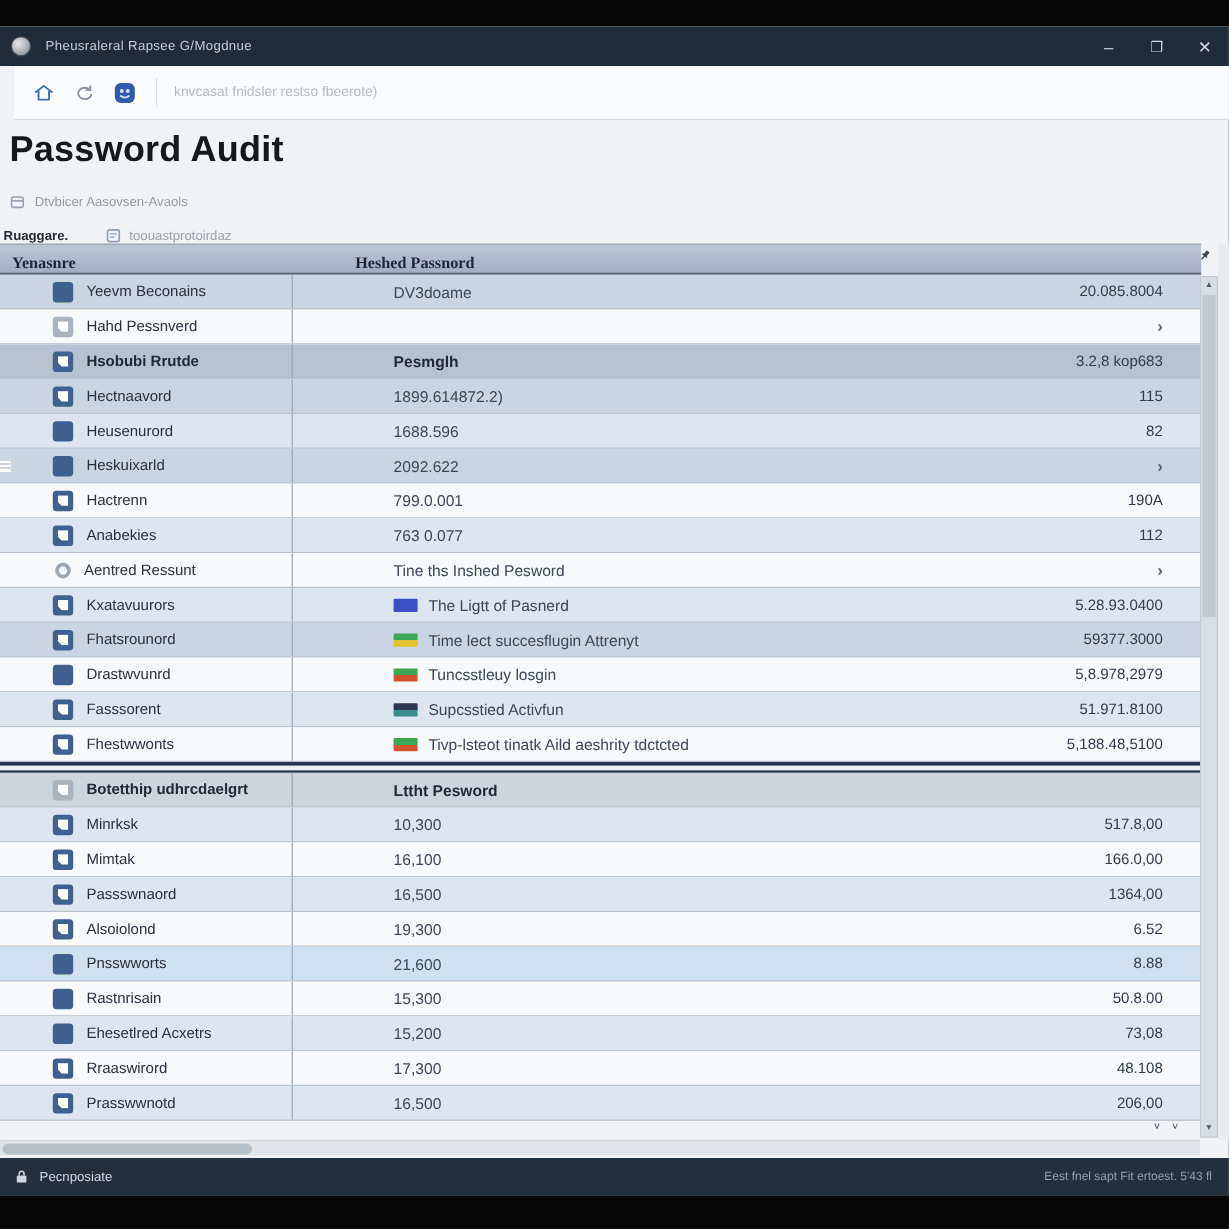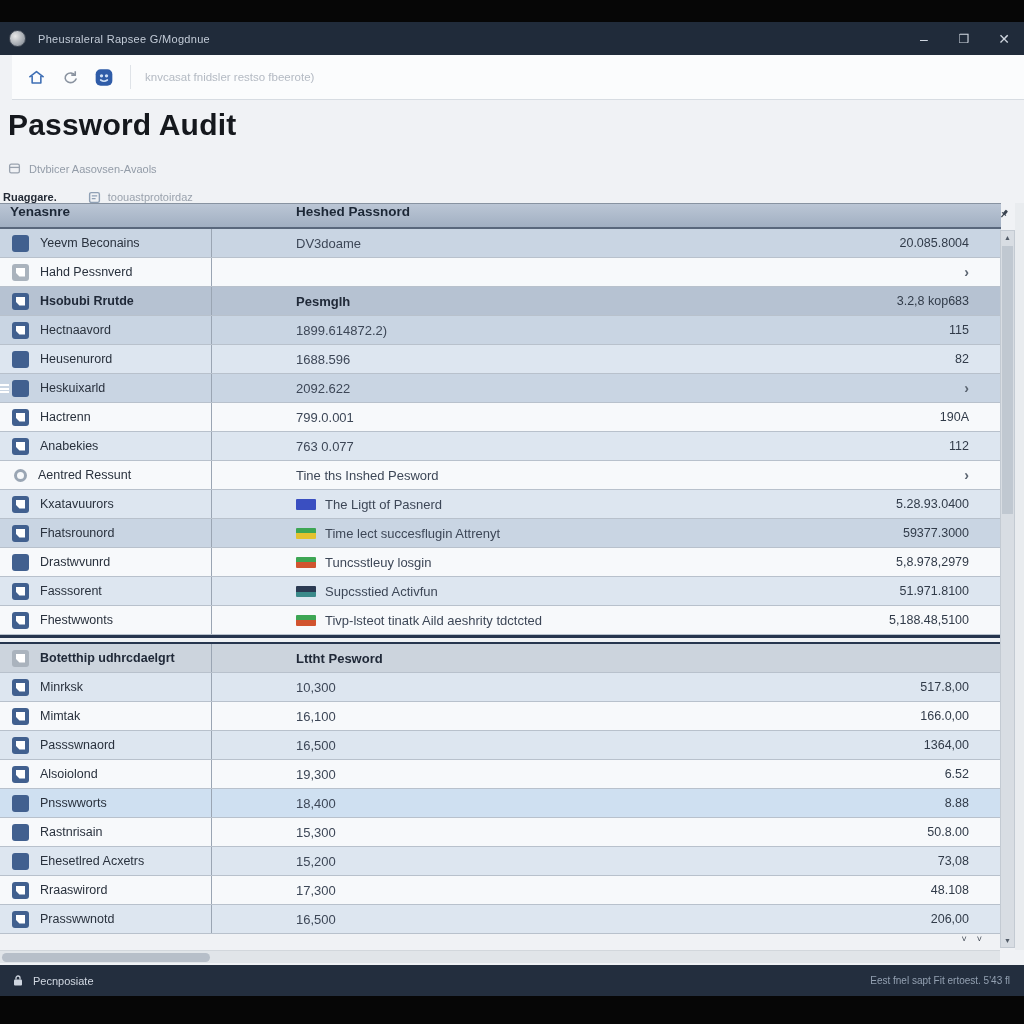--- a/index.html
+++ b/index.html
@@ -31,35 +31,35 @@
   .h1 { position:absolute; top:86px; left:8px; font-size:30px; font-weight:700; color:#15181d; letter-spacing:.2px; }
   .subline { position:absolute; top:140px; left:8px; display:flex; align-items:center; gap:8px;
              font-size:11px; color:#939ca8; }
   .filterline { position:absolute; top:168px; left:3px; display:flex; align-items:center; gap:7px; }
   .filterlabel { font-size:11px; font-weight:700; color:#232a35; }
   .filterval { font-size:11px; color:#9aa2ad; }
   .mini-ico { width:13px; height:13px; }
 
   
   .grid { position:absolute; top:181px; left:0; width:1001px; background:#fff; }
-  .thead { display:flex; height:26px; align-items:flex-start;
+  .thead { display:flex; height:26px; align-items:flex-end;
            background:linear-gradient(#bbc6d5,#a1afc2); border-top:1px solid #8893a1;
-           border-bottom:2px solid #59677c; font-weight:700; font-size:13.5px; color:#1c2736; }
+           border-bottom:2px solid #59677c; font-weight:700; font-size:13.5px; color:#1c2736;font-family:Liberation Serif, serif; }
   .h1c { flex:0 0 212px; padding-left:10px; }
   .h2c { flex:1; padding-left:84px; }
   .trow { display:flex; height:29px; align-items:center; border-bottom:1px solid #b8c1cc; }
   .v-blue  { background:#c9d5e3; }
   .v-lblue { background:#dde6f0; }
   .v-white { background:#f7f9fb;justify-content:space-between; }
   .v-dark  { background:#b6c2d2; }
   .v-sub   { background:#ccd4dd; }
   .v-hblue { background:#cfe0f1; }
   .v-dark .lbl, .v-dark .cell-val, .v-sub .lbl, .v-sub .cell-val { font-weight:700; color:#202938; }
   .cell-label { flex:0 0 212px; height:100%; display:flex; align-items:center; gap:11px;
-                padding-left:12px; border-right:1px solid #9aa5b3; }
+                padding-left:12px; border-right:1px solid #9aa5b3;margin-left:32px; }
   .lbl { font-size:12.5px; color:#29313d; }
   .cell-val { flex:1; display:flex; align-items:center; padding-left:84px; font-size:13px; color:#3d4757; }
   .cell-right { flex:0 0 215px; text-align:right; padding-right:32px; font-size:12.5px; color:#313b49; }
   .cell-right.chev { font-size:14px; color:#5a6470; font-weight:700; }
   .ric { width:17px; height:17px; border-radius:3px; background:#41608f; flex:0 0 17px;
          display:flex; align-items:center; justify-content:center; }
   .ric.gray { background:#aab3bd; }
   .ric.circle { width:13px; height:13px; flex:0 0 13px; background:transparent; border:3.5px solid #9aa6b4;
                 border-radius:50%; margin-left:2px; }
   .g { width:9px; height:9px; background:#fff; clip-path:polygon(0 0,100% 0,100% 100%,38% 100%,0 62%); }
@@ -387,21 +387,21 @@
           <div class="cell-right">6.52</div>
         </div>
         <div class="trow v-hblue">
           <div class="cell-label">
             <span class="ric blue">
               <span class="g grid"></span>
             </span>
             <span class="lbl">Pnsswworts</span>
           </div>
           <div class="cell-val">
-            <span>18,400</span>
+            <span>21,600</span>
           </div>
           <div class="cell-right">8.88</div>
         </div>
         <div class="trow v-white">
           <div class="cell-label">
             <span class="ric blue">
               <span class="g grid"></span>
             </span>
             <span class="lbl">Rastnrisain</span>
           </div>

